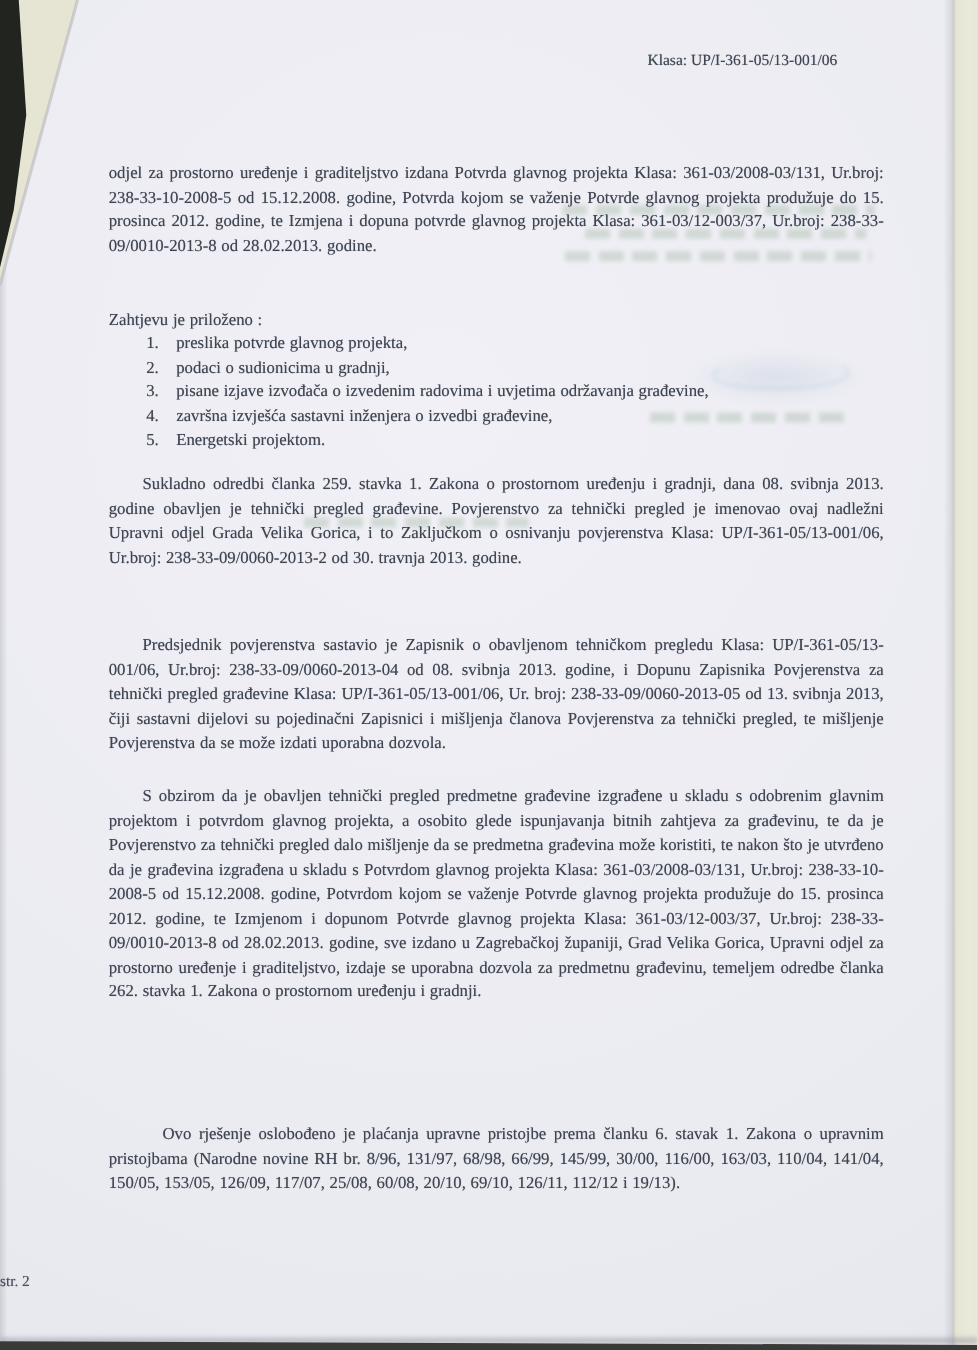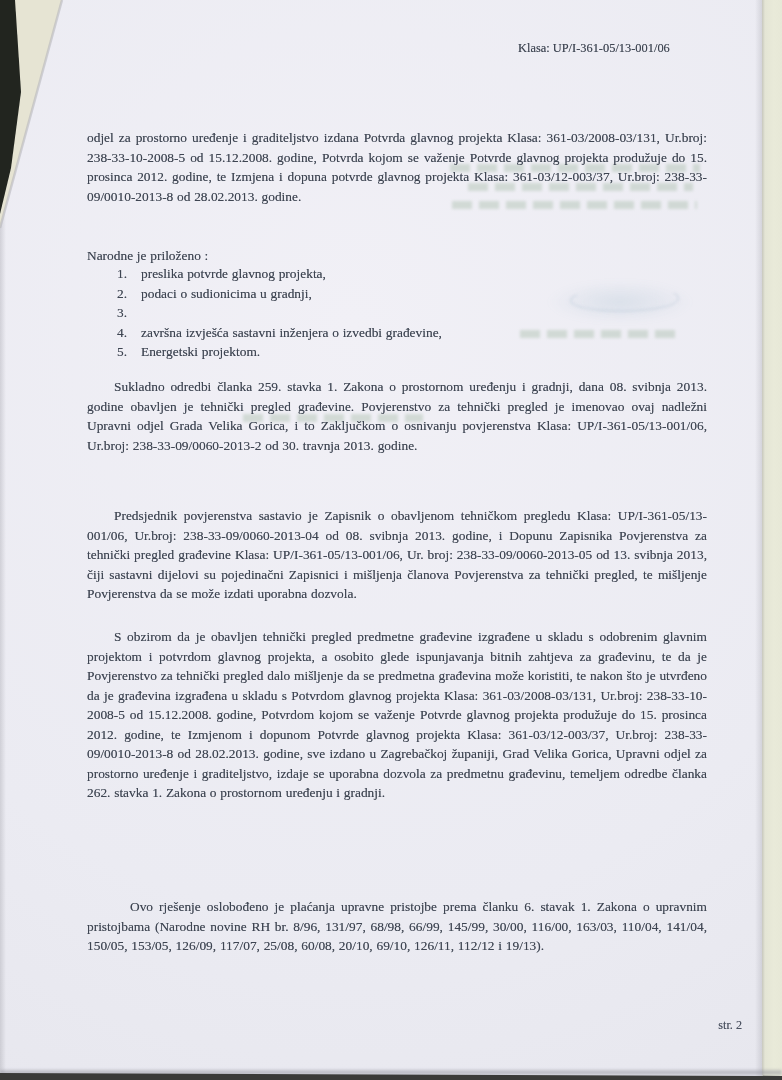--- a/index.html
+++ b/index.html
@@ -54,21 +54,21 @@
   .p-cont{top:88px;}
   .attach-head{top:206px;text-align:left;}
   .attach-list{top:224px;text-align:left;}
   .attach-row{display:flex;margin-left:30px;line-height:19.5px;}
   .attach-row .num{width:24px;flex:none;}
   .p-teh{top:337px;text-indent:27px;}
   .p-zap{top:466px;text-indent:27px;}
   .p-upo{top:587px;text-indent:27px;}
   .p-pri{top:857px;text-indent:43px;}
   .footer-page{
-    position:absolute;left:0;top:1018px;width:742px;text-align:right;
+    position:absolute;left:0;top:1018px;width:742px;text-align:left;
     font-size:12.2px;color:#4a5160;
   }
   
   .ghost{position:absolute;pointer-events:none;filter:blur(1.6px);opacity:.55;}
   .ghost-bar{
     height:8px;
     background:repeating-linear-gradient(90deg,
       rgba(139,168,139,.55) 0 20px, rgba(139,168,139,0) 20px 27px);
   }
   .ghost-blob{
@@ -107,33 +107,34 @@
   <div class="ghost ghost-bar" style="left:452px;top:201px;width:245px;"></div>
   <div class="ghost ghost-blob" style="left:545px;top:280px;"></div>
   <div class="ghost ghost-swirl" style="left:570px;top:288px;"></div>
   <div class="ghost ghost-bar" style="left:520px;top:330px;width:155px;"></div>
   <div class="ghost ghost-bar" style="left:243px;top:414px;width:180px;"></div>
 
   <div class="klasa txt">Klasa: UP/I-361-05/13-001/06</div>
 
   <div class="content-block p-cont txt">odjel za prostorno uređenje i graditeljstvo izdana Potvrda glavnog projekta Klasa: 361-03/2008-03/131, Ur.broj: 238-33-10-2008-5 od 15.12.2008. godine, Potvrda kojom se važenje Potvrde glavnog projekta produžuje do 15. prosinca 2012. godine, te Izmjena i dopuna potvrde glavnog projekta Klasa: 361-03/12-003/37, Ur.broj: 238-33-09/0010-2013-8 od 28.02.2013. godine.</div>
 
-  <div class="content-block attach-head txt">Narodne je priloženo :</div>
+  <div class="content-block attach-head txt">Zahtjevu je priloženo :</div>
 
   <div class="content-block attach-list txt">
     <div class="attach-row">
       <span class="num">1.</span>
       <span>preslika potvrde glavnog projekta,</span>
     </div>
     <div class="attach-row">
       <span class="num">2.</span>
       <span>podaci o sudionicima u gradnji,</span>
     </div>
     <div class="attach-row">
       <span class="num">3.</span>
+      <span>pisane izjave izvođača o izvedenim radovima i uvjetima održavanja građevine,</span>
     </div>
     <div class="attach-row">
       <span class="num">4.</span>
       <span>završna izvješća sastavni inženjera o izvedbi građevine,</span>
     </div>
     <div class="attach-row">
       <span class="num">5.</span>
       <span>Energetski projektom.</span>
     </div>
   </div>

